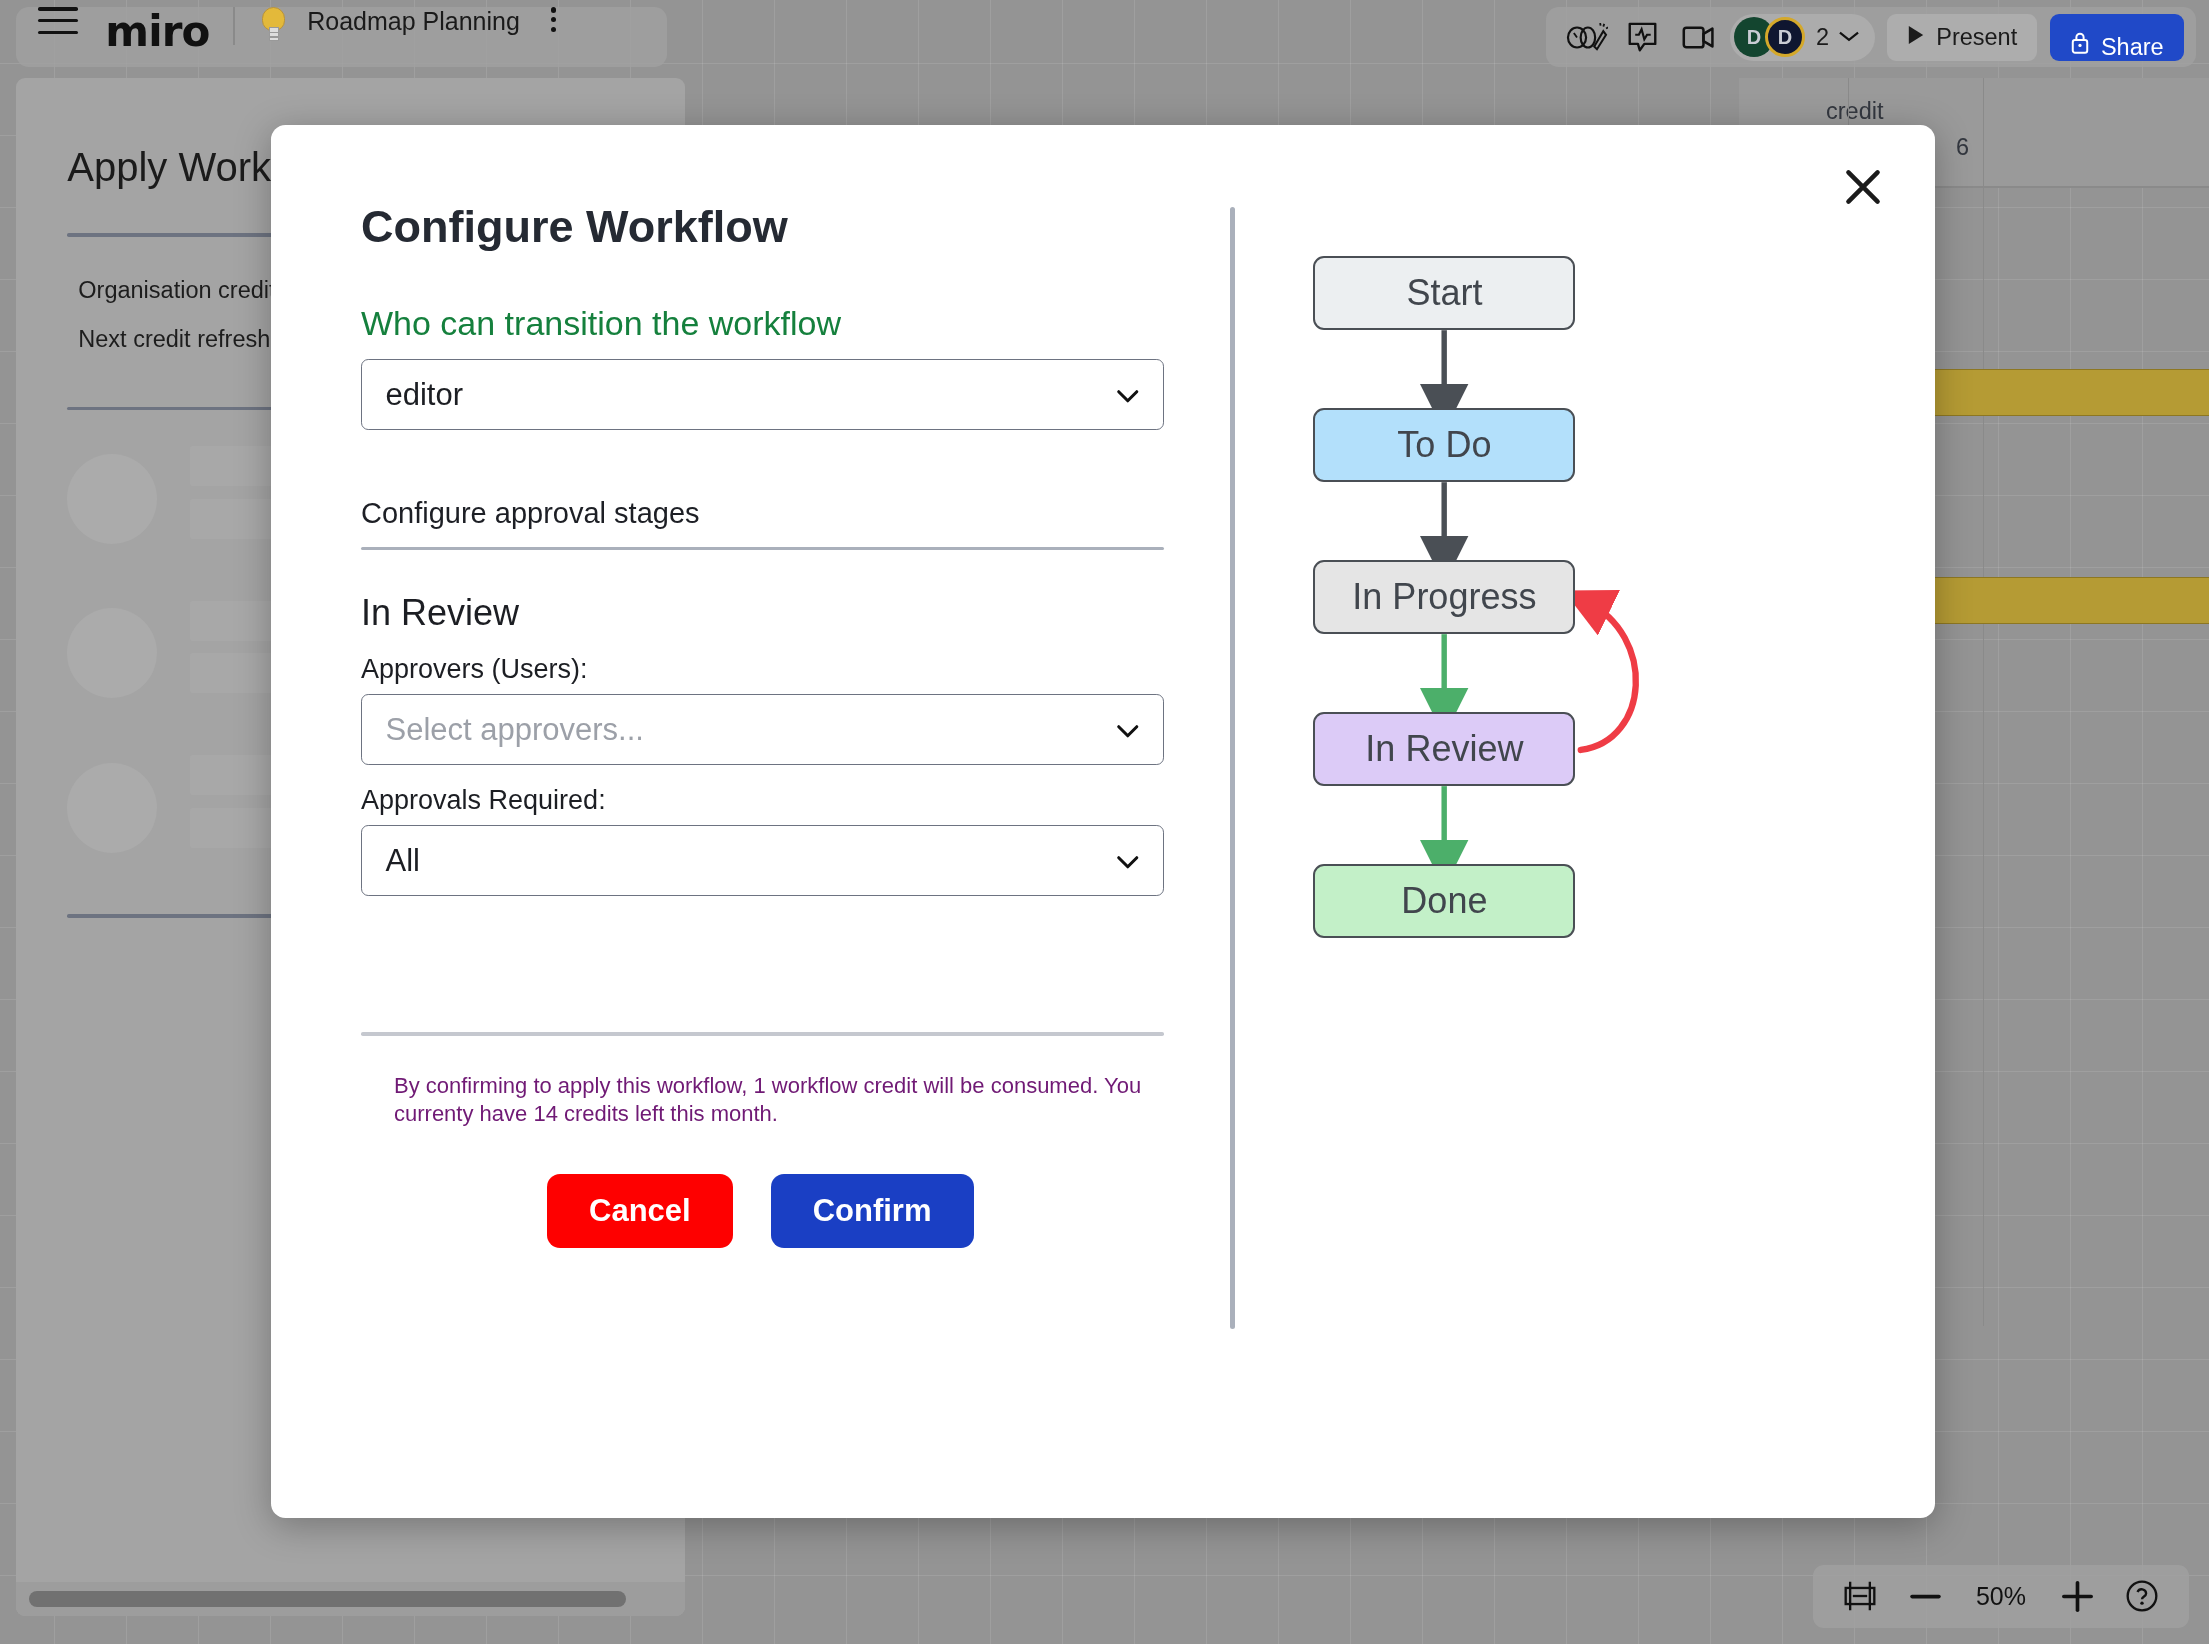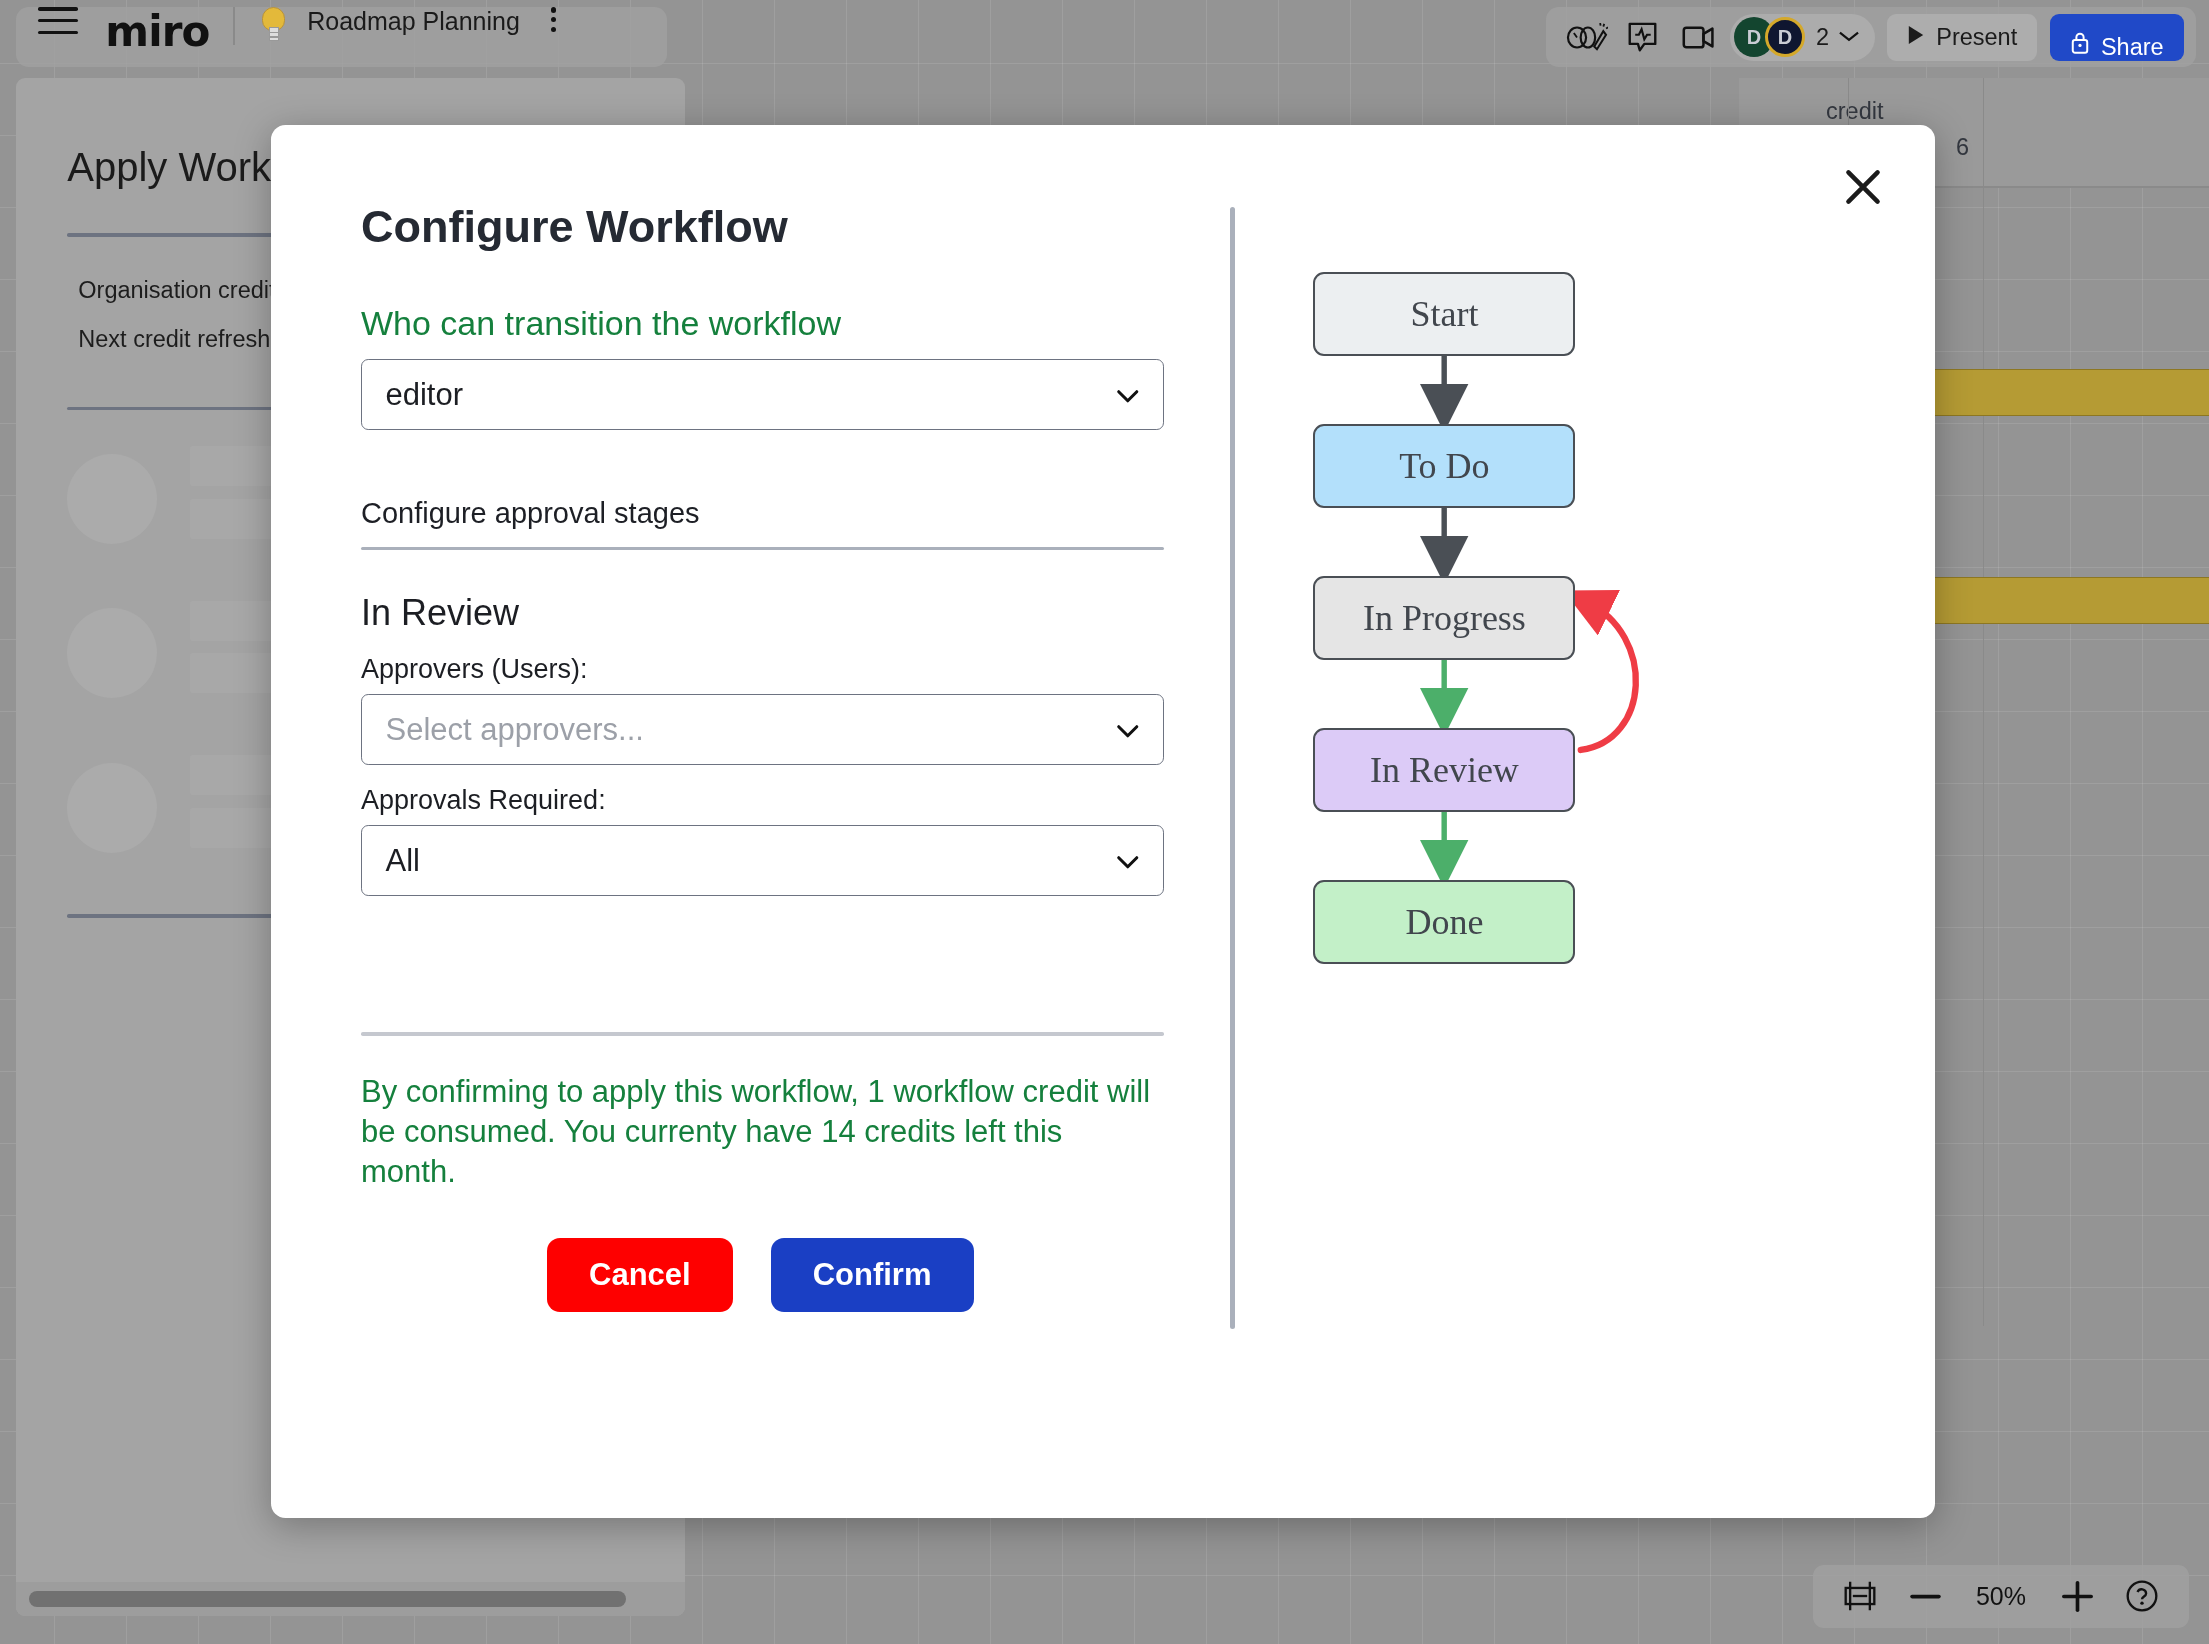--- a/index.html
+++ b/index.html
@@ -171,42 +171,41 @@
     padding: 0 23.5px; cursor:pointer;
   }
   .sel .val { font-size:31px; color:#1c1e23; }
   .sel .val.placeholder { color:#9ca0a8; }
   .sel .chev { font-size:27px; color:#111; font-weight:700; }
   .section-head { font-size:29px; color:#1d1f25; margin-top: 67px; }
   .section-rule { width:803px; height:3.6px; background:#aab0bb; margin-top:16.3px; border-radius:1.8px; }
   .stage-title { font-size:36px; color:#1c1e23; margin-top: 42px; }
   .sub-label { font-size:27px; color:#1c1e23; margin-top:20px; margin-bottom:9px; }
   .footer-rule { width:803px; height:3.6px; background:#c5c8cf; margin-top: 136px; border-radius:1.8px; }
-  #warning { width:803px; font-size:31px; line-height:1.30; color:#15803d; margin-top: 36px; }
+  #warning { width:803px; font-size:22px; line-height:1.30; color:#701a75; margin-top: 36px; margin-left: 33px; }
   #btn-row { display:flex; gap:38px; margin-top: 45px; padding-left: 186px; }
   .btn { border:none; border-radius:13px; height:74px; padding: 0 42px;
          font-size:31px; font-weight:600; color:#fff; cursor:pointer;
          font-family:"Liberation Sans", sans-serif; }
   .btn.cancel { background:#fe0000; }
   .btn.confirm { background:#1a3fc4; }
 
   
   #vdivider { width:5.4px; background:#aab0bb; border-radius:2.7px;
               margin: 31px 0 105px 0; height: 1122px; flex:none; }
 
   
   #diagram-col { flex:1; position:relative; }
   #diagram { position:absolute; left:78px; top: 80px; width: 579px; height:959px; }
   .node {
-    position:absolute; left:0; width:262px; height:84px;
+    position:absolute; left:0; width:262px; height:74px;
     border:2.7px solid #4a4f55; border-radius:11px;
     display:flex; align-items:center; justify-content:center;
     font-size:36px; color:#41464d;
-    font-family:Liberation Serif, serif;
-    margin-top:16px;
+    font-family:Liberation Sans, sans-serif;
   }
   .node.start   { background:#eceff1; }
   .node.todo    { background:#b3e0fb; }
   .node.prog    { background:#e5e5e5; }
   .node.review  { background:#dccbf7; }
   .node.done    { background:#c3f0c8; }
   svg.edges { position:absolute; left:0; top:0; width:579px; height:959px; overflow:visible; }
 </style>
 </head>
 <body>

